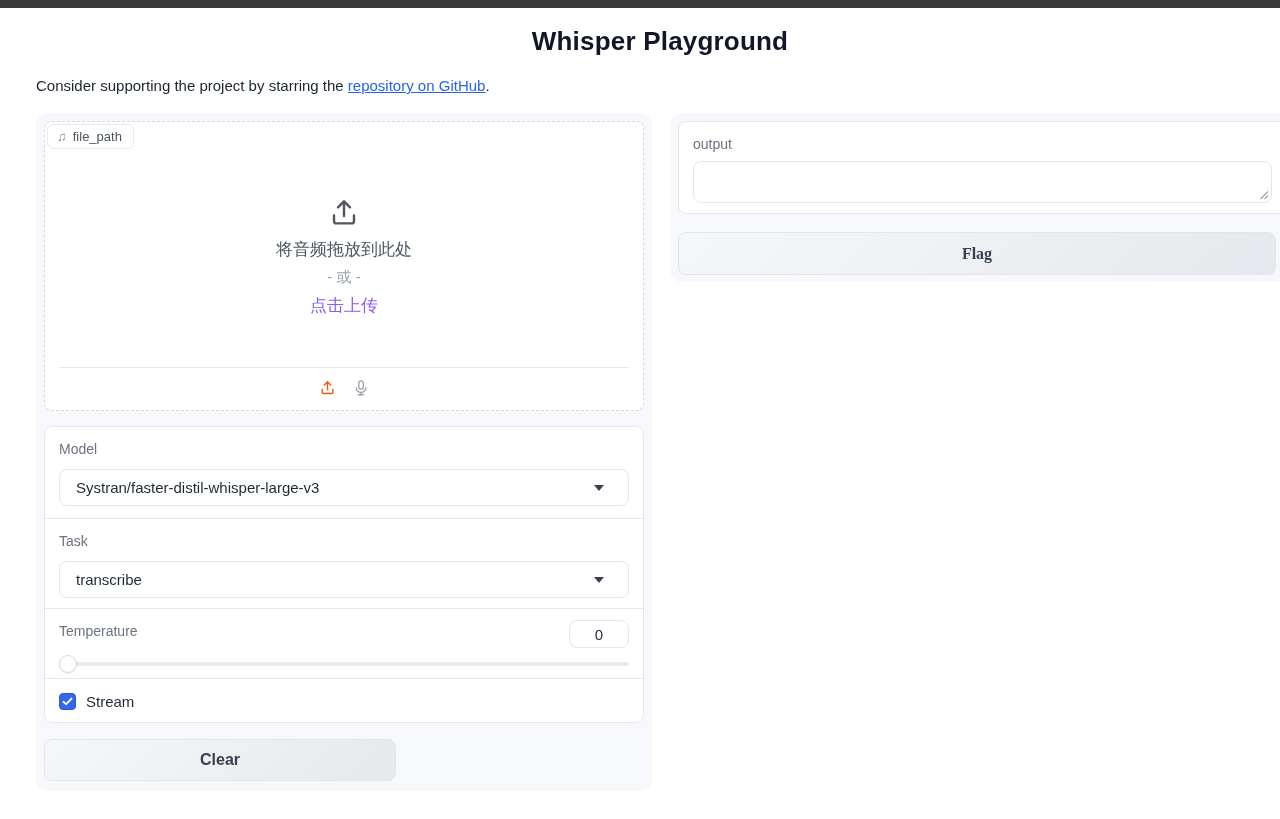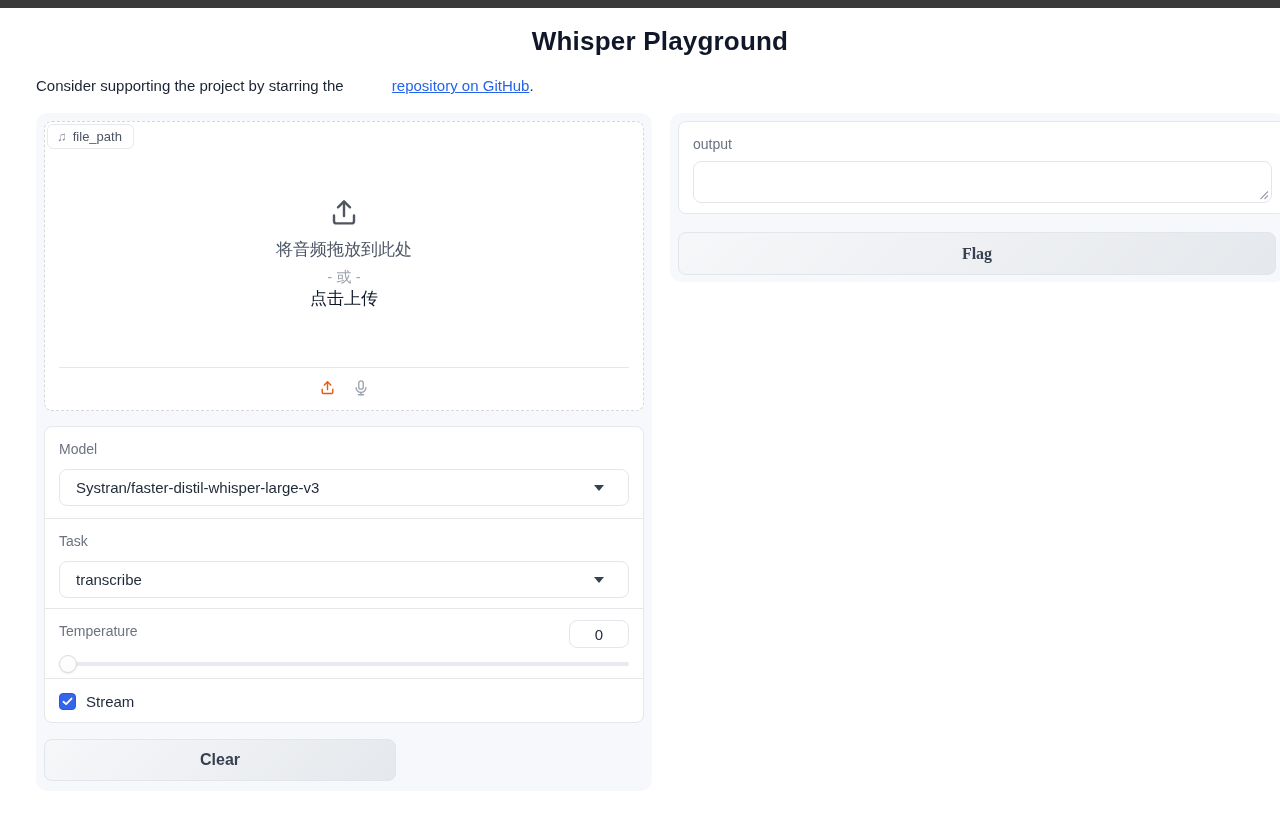--- a/index.html
+++ b/index.html
@@ -21,21 +21,21 @@
   .app-title {
     position: absolute; left: 36px; top: 26px; width: 1248px;
     text-align: center;
     font-size: 26px; font-weight: 700; color: #0f1728;
     letter-spacing: 0.2px;
   }
   .intro {
     position: absolute; left: 36px; top: 77px;
     font-size: 15px; color: #1c2433;
   }
-  .intro a { color: #2563eb; text-decoration: underline; cursor: pointer; margin-left: 44px; }
+  .intro a { color: #2563eb; text-decoration: underline; cursor: pointer; }
 
   .panel {
     position: absolute;
     background: #f7f8fb;
     border-radius: 12px;
   }
   .left-panel  { left: 36px;  top: 113px; width: 616px; height: 678px; }
   .right-panel { left: 670px; top: 113px; width: 616px; height: 169px; }
 
   .card {
@@ -61,21 +61,21 @@
     font-size: 13px; color: #4b5563;
   }
   .io-badge .note { font-size: 13px; color: #8b92a0; line-height: 1; }
   .upload-center {
     position: absolute; left: 0; top: 74px; width: 100%;
     display: flex; flex-direction: column; align-items: center;
   }
   .upload-center svg { display: block; }
   .drop-text  { margin-top: 10px; font-size: 17px; color: #4b5563; }
   .or-text    { margin-top: 7px;  font-size: 15px; color: #9ca3af; }
-  .click-text { margin-top: 0;  font-size: 17px; color: #0f172a; }
+  .click-text { margin-top: 7px;  font-size: 17px; color: #8b5cf6; }
   .upload-divider {
     position: absolute; left: 14px; right: 14px; bottom: 42px;
     height: 1px; background: #e5e7eb;
   }
   .source-row {
     position: absolute; left: 0; bottom: 9px; width: 100%;
     display: flex; justify-content: center; align-items: center; gap: 12px;
   }
   .source-btn {
     display: inline-flex; align-items: center; justify-content: center;

